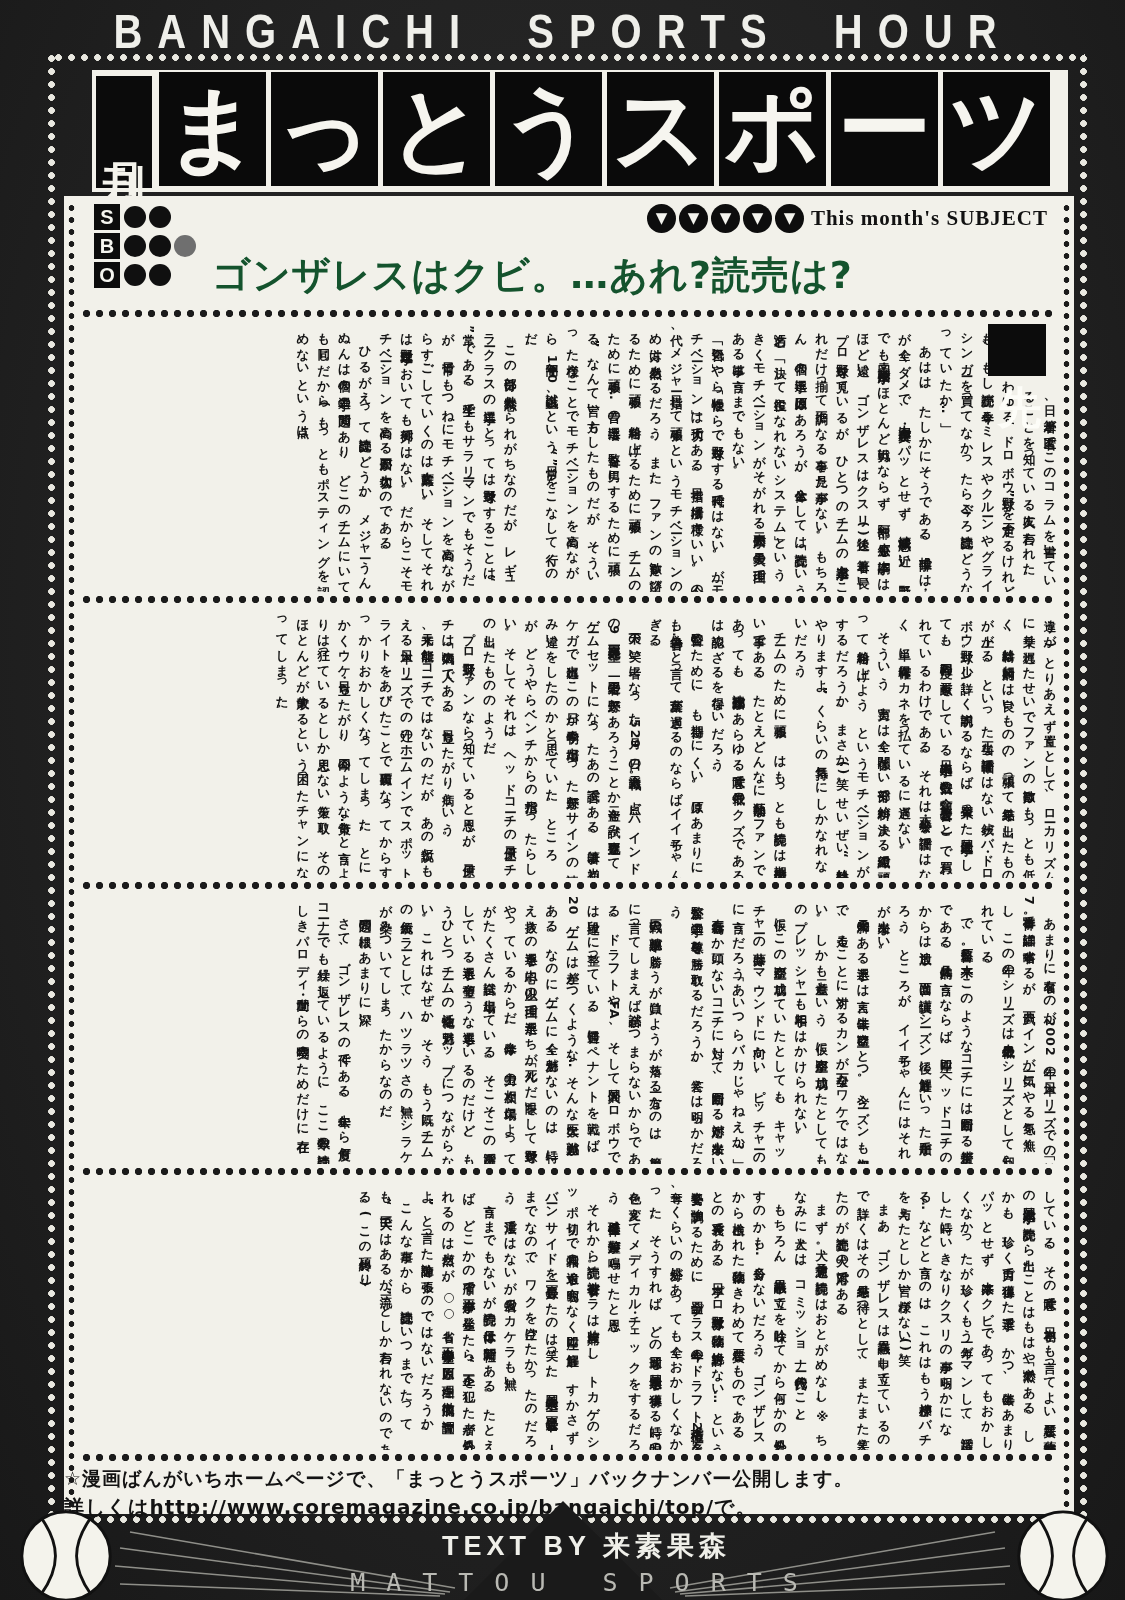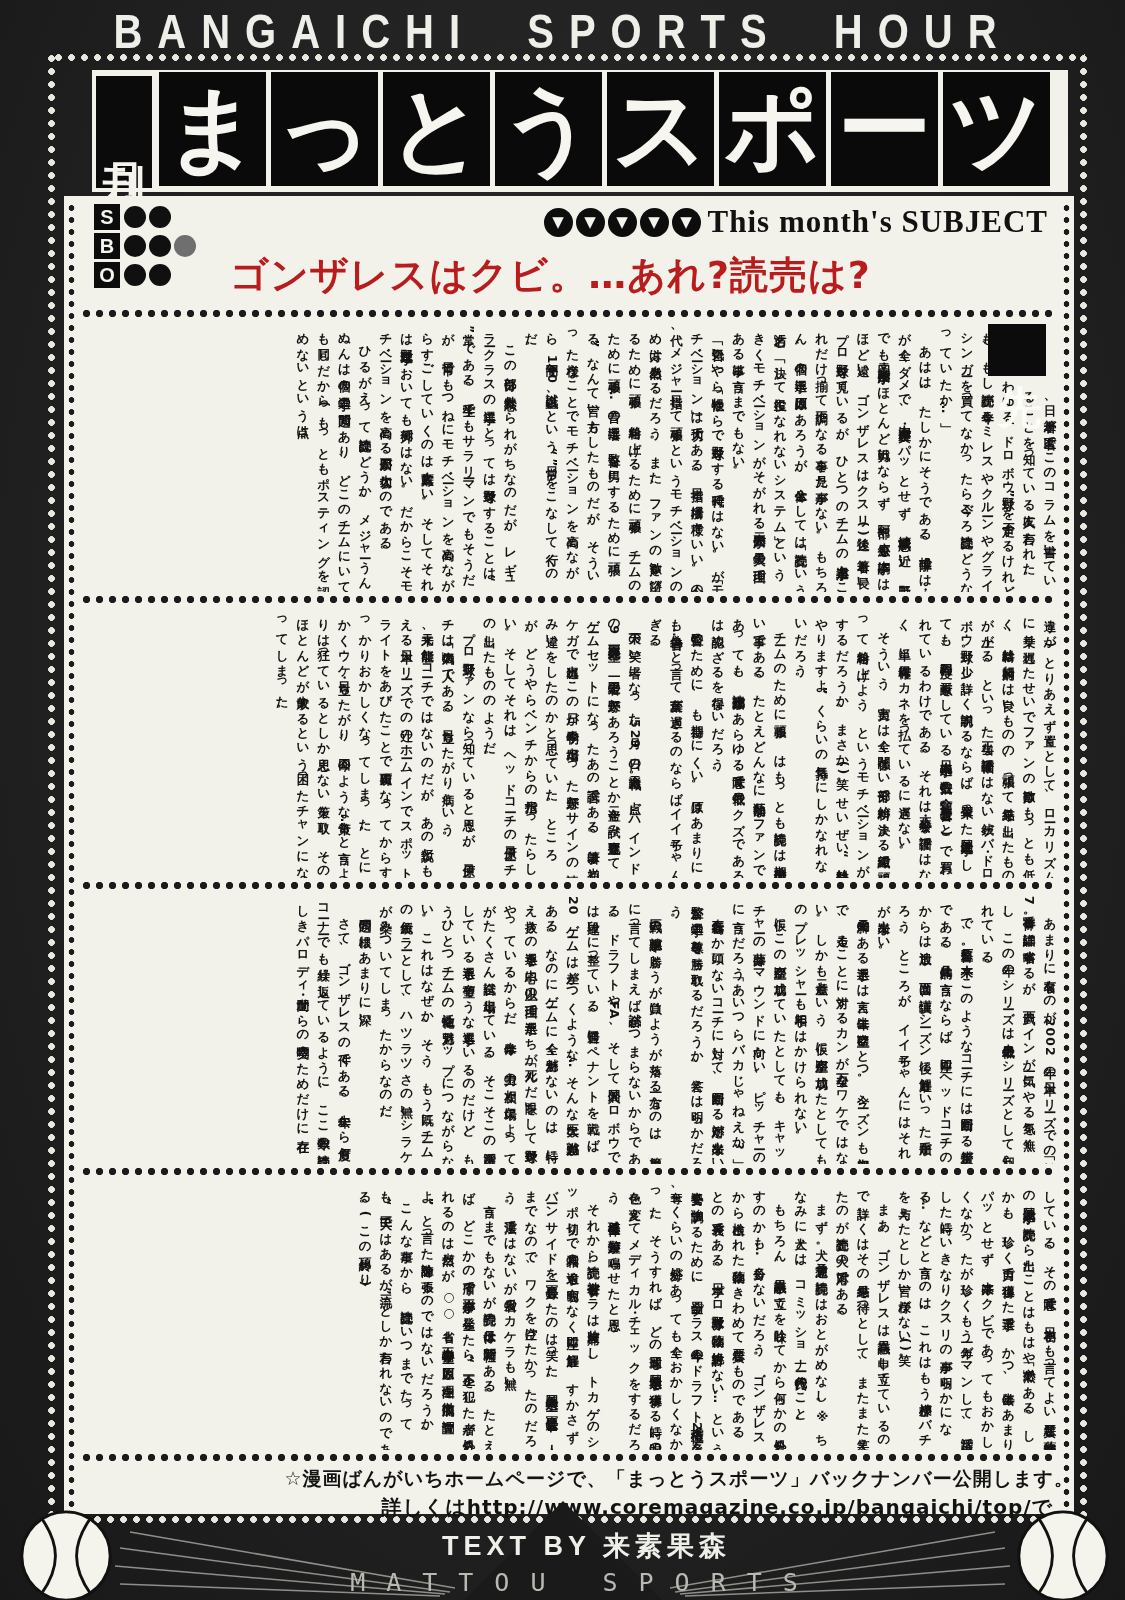--- a/index.html
+++ b/index.html
@@ -41,40 +41,40 @@
   .sep{position:absolute;left:16px;right:16px;height:11px;background-image:radial-gradient(circle at 50% 50%, #1b1b1b 3.4px, rgba(0,0,0,0) 3.9px);background-size:13px 11px;background-repeat:repeat-x;}
   
   .subject-area{position:absolute;left:16px;right:16px;top:6px;height:104px;}
   .sbo{position:absolute;left:14px;top:2px;}
   .sbo-row{display:flex;align-items:center;margin-bottom:3px;}
   .sbo-letter{width:26px;height:26px;background:#0c0c0c;color:#f5f5ef;font-family:"Liberation Sans",sans-serif;font-weight:bold;font-size:20px;line-height:26px;text-align:center;margin-right:4px;}
   .lamp{width:22px;height:22px;border-radius:50%;background:#101010;margin-right:3px;}
   .lamp.dim{background:#6f6f6f;}
   .subject-line{position:absolute;right:10px;top:2px;display:flex;align-items:center;}
   .tri{width:29px;height:29px;border-radius:50%;background:#0d0d0d;color:#f4f4ee;font-size:15px;line-height:29px;text-align:center;margin-right:3px;}
-  .subject-label{font-family:"Liberation Serif", serif;font-weight:bold;font-size:31px;color:#121212;margin-left:4px;letter-spacing:1px;}
-  .headline{position:absolute;left:132px;top:48px;font-family:"DejaVu Sans",sans-serif;font-weight:900;font-size:38px;color:#b91c1c;letter-spacing:1px;white-space:nowrap;margin-left:18px;}
+  .subject-label{font-family:"Liberation Serif", serif;font-weight:bold;font-size:21px;color:#121212;margin-left:4px;letter-spacing:1px;}
+  .headline{position:absolute;left:132px;top:48px;font-family:"DejaVu Sans",sans-serif;font-weight:900;font-size:38px;color:#14532d;letter-spacing:1px;white-space:nowrap;}
   
   .vtext{
     position:absolute;left:14px;right:14px;height:268px;overflow:hidden;
     writing-mode:vertical-rl;text-orientation:mixed;
     font-size:12.5px;line-height:1.66;letter-spacing:1px;color:#141414;font-weight:700;
     font-family:"DejaVu Sans", sans-serif;
   }
   .vtext p{margin:0;text-indent:1em;}
   .vtext p.cont{text-indent:0;}
   #block1{top:128px;} #block2{top:414px;} #block3{top:700px;} #block4{top:986px;}
   #sep1{top:112px;} #sep2{top:398px;} #sep3{top:684px;} #sep4{top:970px;} #sep5{top:1256px;}
   .dropcap{
     position:absolute;top:0;right:14px;width:58px;height:52px;background:#0c0c0c;color:#fdfdf8;
     font-size:44px;line-height:52px;text-align:center;font-family:"DejaVu Serif",serif;font-weight:bold;z-index:3;
   }
   .dc-offset{padding-top:58px;text-indent:0;}
   
-  .footer{position:absolute;left:0;right:0;top:1270px;text-align:right;color:#131313;}
+  .footer{position:absolute;left:0;right:0;top:1270px;text-align:left;color:#131313;}
   .footer-line1{font-size:19px;font-weight:bold;letter-spacing:1px;}
   .footer-line2{font-size:20px;font-weight:bold;letter-spacing:1px;margin-top:2px;}
   
   .band{position:absolute;left:0;top:1522px;width:1125px;height:78px;}
   .diamond{position:absolute;left:50%;top:10px;width:150px;height:150px;margin-left:-75px;background:#1a1a1a;transform:rotate(45deg);}
   .credit{position:relative;text-align:center;color:#efefe9;font-family:"Liberation Sans",sans-serif;font-weight:900;font-size:27px;letter-spacing:5px;margin-top:6px;z-index:2;padding-left:48px;}
   .wordmark{position:relative;text-align:center;color:#b9b9b3;font-family:"DejaVu Sans Mono",monospace;font-size:25px;letter-spacing:21px;margin-top:4px;z-index:2;padding-left:44px;}
   .ball{position:absolute;z-index:2;}
   #ball-left{left:18px;top:-14px;}
   #ball-right{right:14px;top:-14px;}

